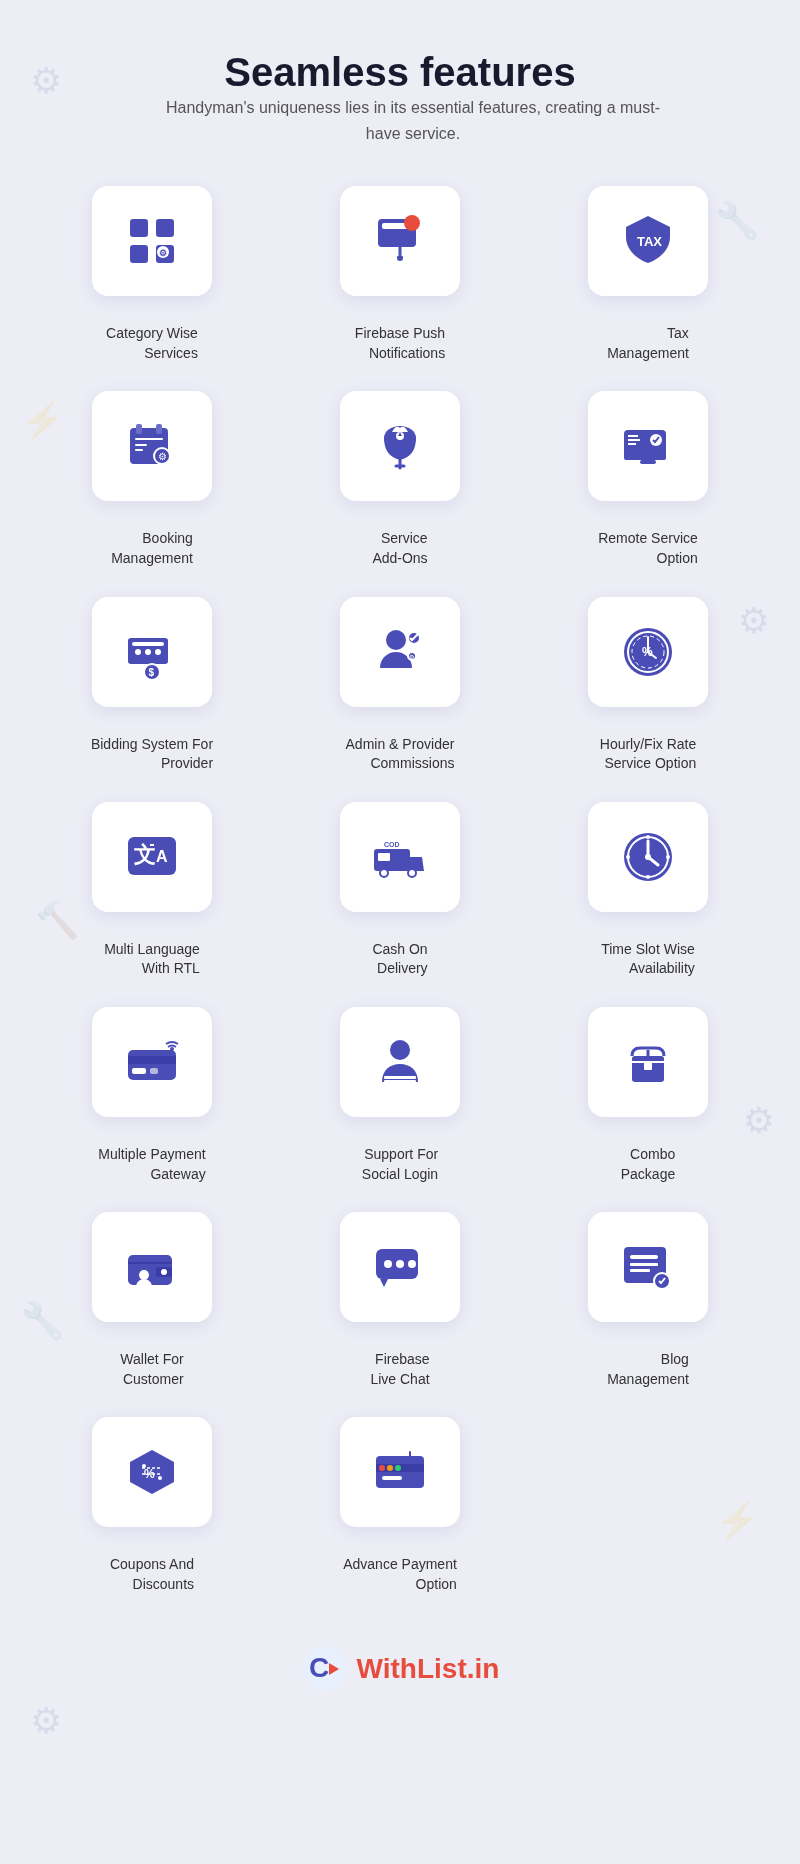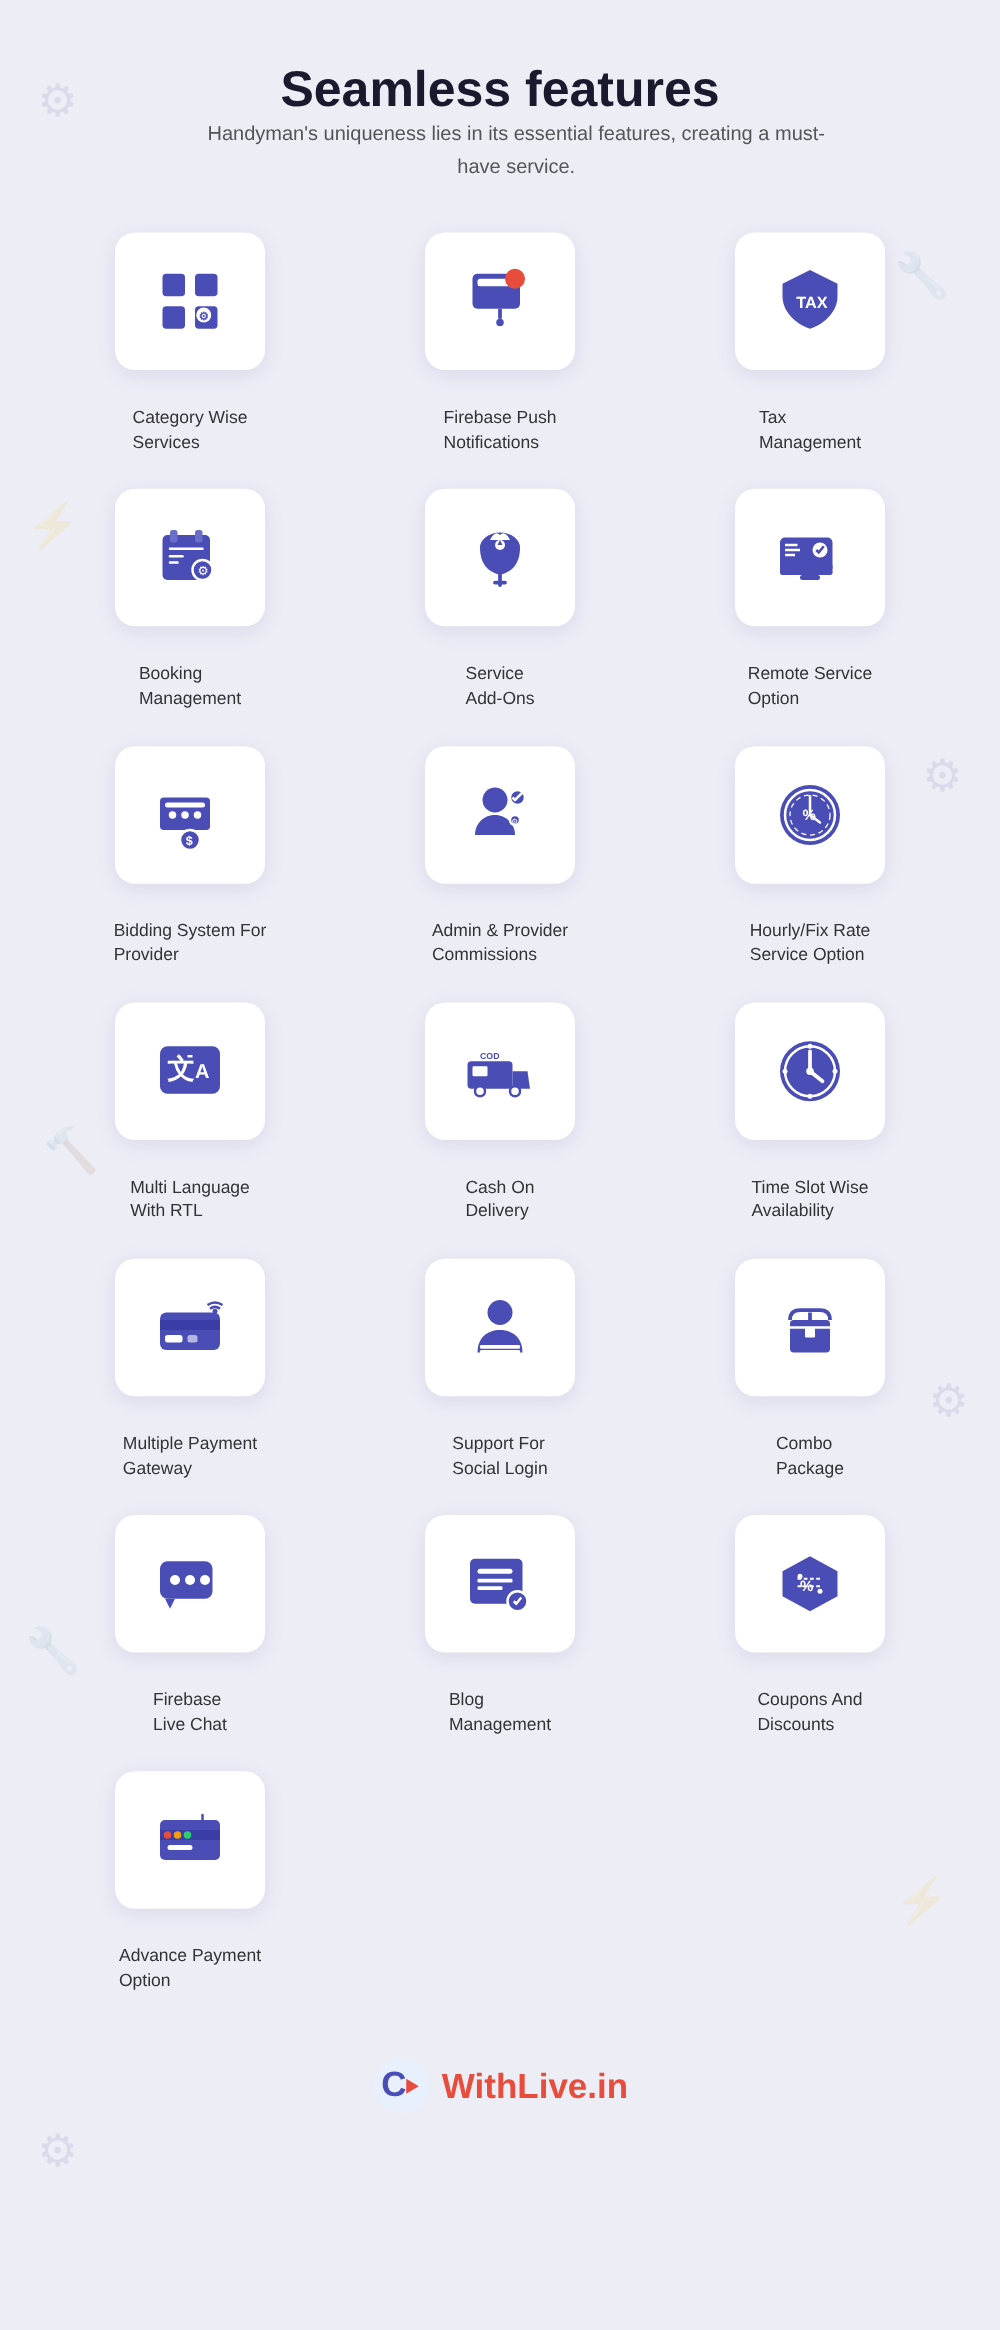--- a/index.html
+++ b/index.html
@@ -71,21 +71,21 @@
 
     .feature-icon {
       width: 60px;
       height: 60px;
       color: #4a4db5;
     }
 
     .feature-label {
       font-size: 14px;
       color: #333;
-      text-align: left;
+      text-align: right;
       line-height: 1.4;
       font-weight: 500;
     }
 
     .footer {
       margin-top: 50px;
       display: flex;
       align-items: center;
       gap: 10px;
     }
@@ -334,20 +334,34 @@
         <rect x="14" y="24" width="32" height="26" rx="3"></rect>
         <path d="M14 30 L46 30" stroke="white" stroke-width="2"></path>
         <path d="M30 18 L30 26" stroke="#4a4db5" stroke-width="3"></path>
         <path d="M14 24 Q14 16 22 16 L38 16 Q46 16 46 24" fill="none" stroke="#4a4db5" stroke-width="3"></path>
         <rect x="26" y="30" width="8" height="8" rx="1" fill="white"></rect>
       </svg>
     </div>
     <span class="feature-label">Combo<br>Package</span>
   </div>
 
+  <div class="feature-item">
+    <div class="feature-card">
+      <svg class="feature-icon" viewBox="0 0 60 60" fill="#4a4db5">
+        <rect x="6" y="18" width="44" height="30" rx="5"></rect>
+        <path d="M6 26 L50 26" stroke="#3a3da5" stroke-width="2"></path>
+        <rect x="34" y="30" width="16" height="10" rx="3" fill="#3a3da5"></rect>
+        <circle cx="42" cy="35" r="3" fill="white"></circle>
+
+        <circle cx="22" cy="38" r="5" fill="white"></circle>
+        <path d="M14 50 C14 45 18 42 22 42 C26 42 30 45 30 50" fill="white"></path>
+      </svg>
+    </div>
+    <span class="feature-label">Wallet For<br>Customer</span>
+  </div>
 
   <div class="feature-item">
     <div class="feature-card">
       <svg class="feature-icon" viewBox="0 0 60 60" fill="#4a4db5">
         <rect x="6" y="12" width="42" height="30" rx="6"></rect>
         <path d="M10 42 L18 42 L14 50 Z" fill="#4a4db5"></path>
         <circle cx="18" cy="27" r="4" fill="white"></circle>
         <circle cx="30" cy="27" r="4" fill="white"></circle>
         <circle cx="42" cy="27" r="4" fill="white"></circle>
       </svg>
@@ -402,16 +416,16 @@
 </div>
 
 <div class="footer">
   <div class="footer-logo">
     <svg class="logo-icon" viewBox="0 0 48 48">
       <circle cx="24" cy="24" r="22" fill="#e8f0fe"></circle>
       <text x="8" y="32" fill="#4a4db5" font-size="28" font-weight="900">C</text>
       <path d="M28 18 L38 24 L28 30" fill="#e74c3c"></path>
     </svg>
     <span class="footer-text">
-      <span>With</span><span style="color:#e74c3c">Live</span><span>.in</span>
+      <span>With</span><span style="color:#e74c3c">List</span><span>.in</span>
     </span>
   </div>
 </div>
 
 </body></html>

